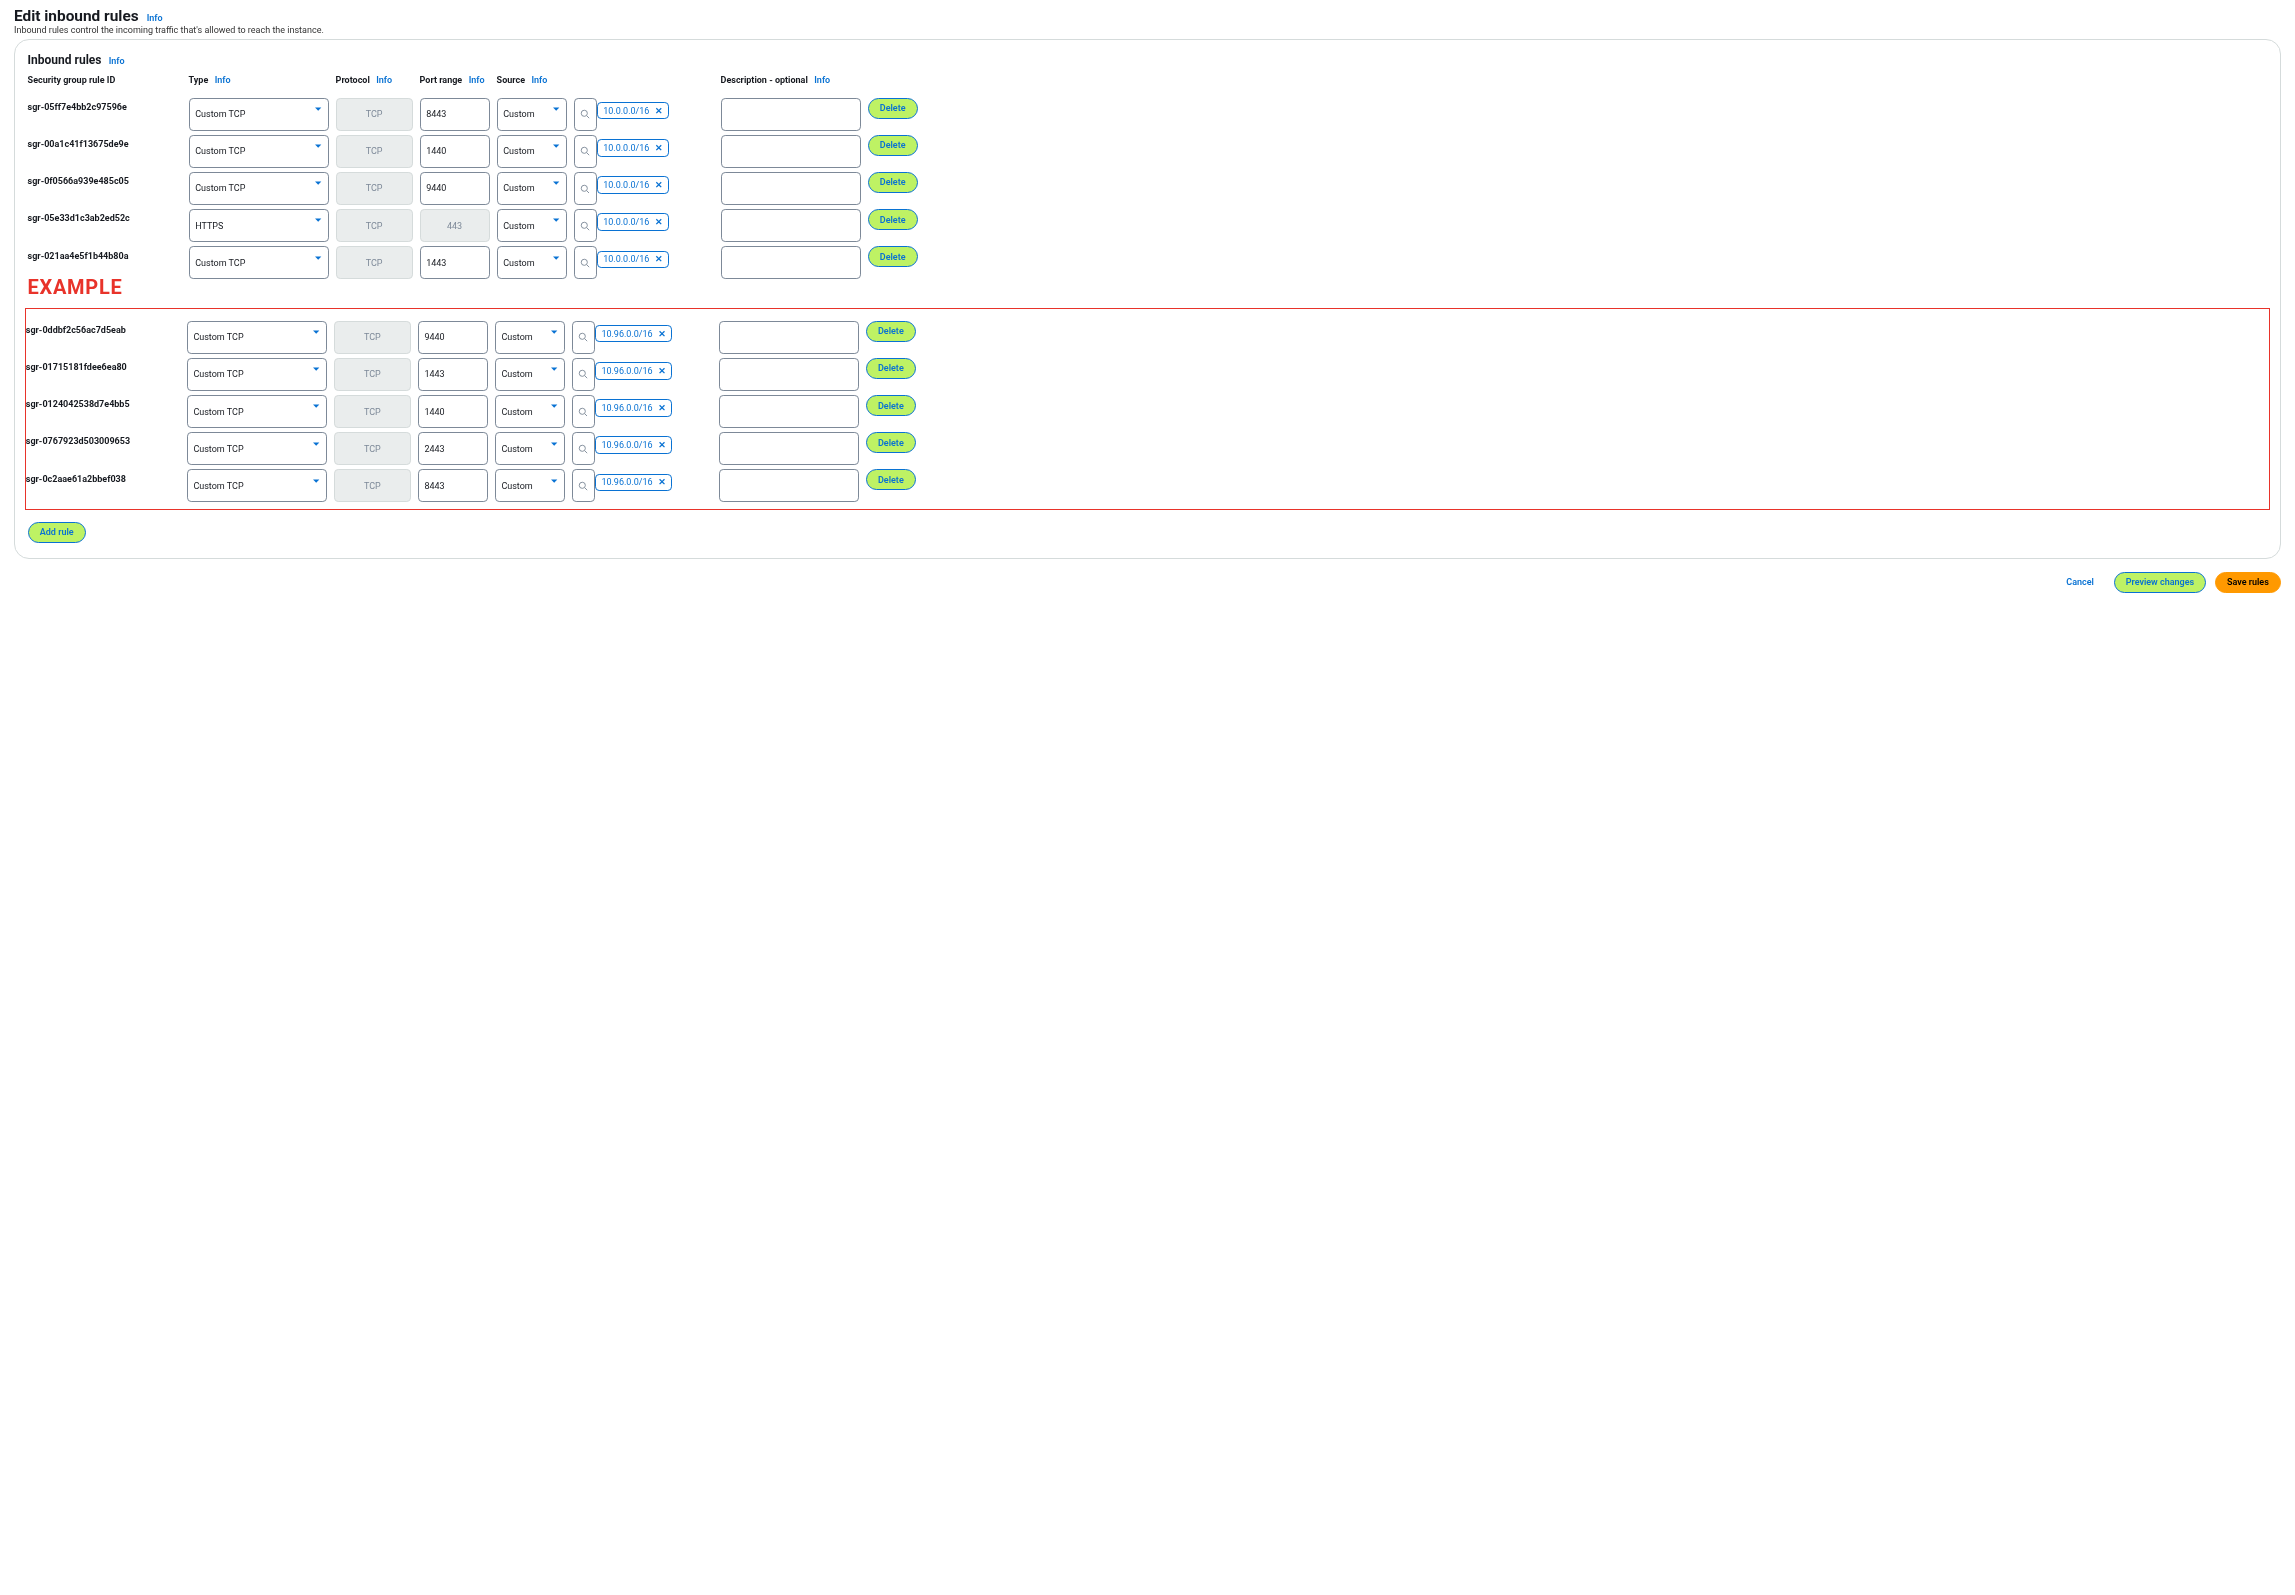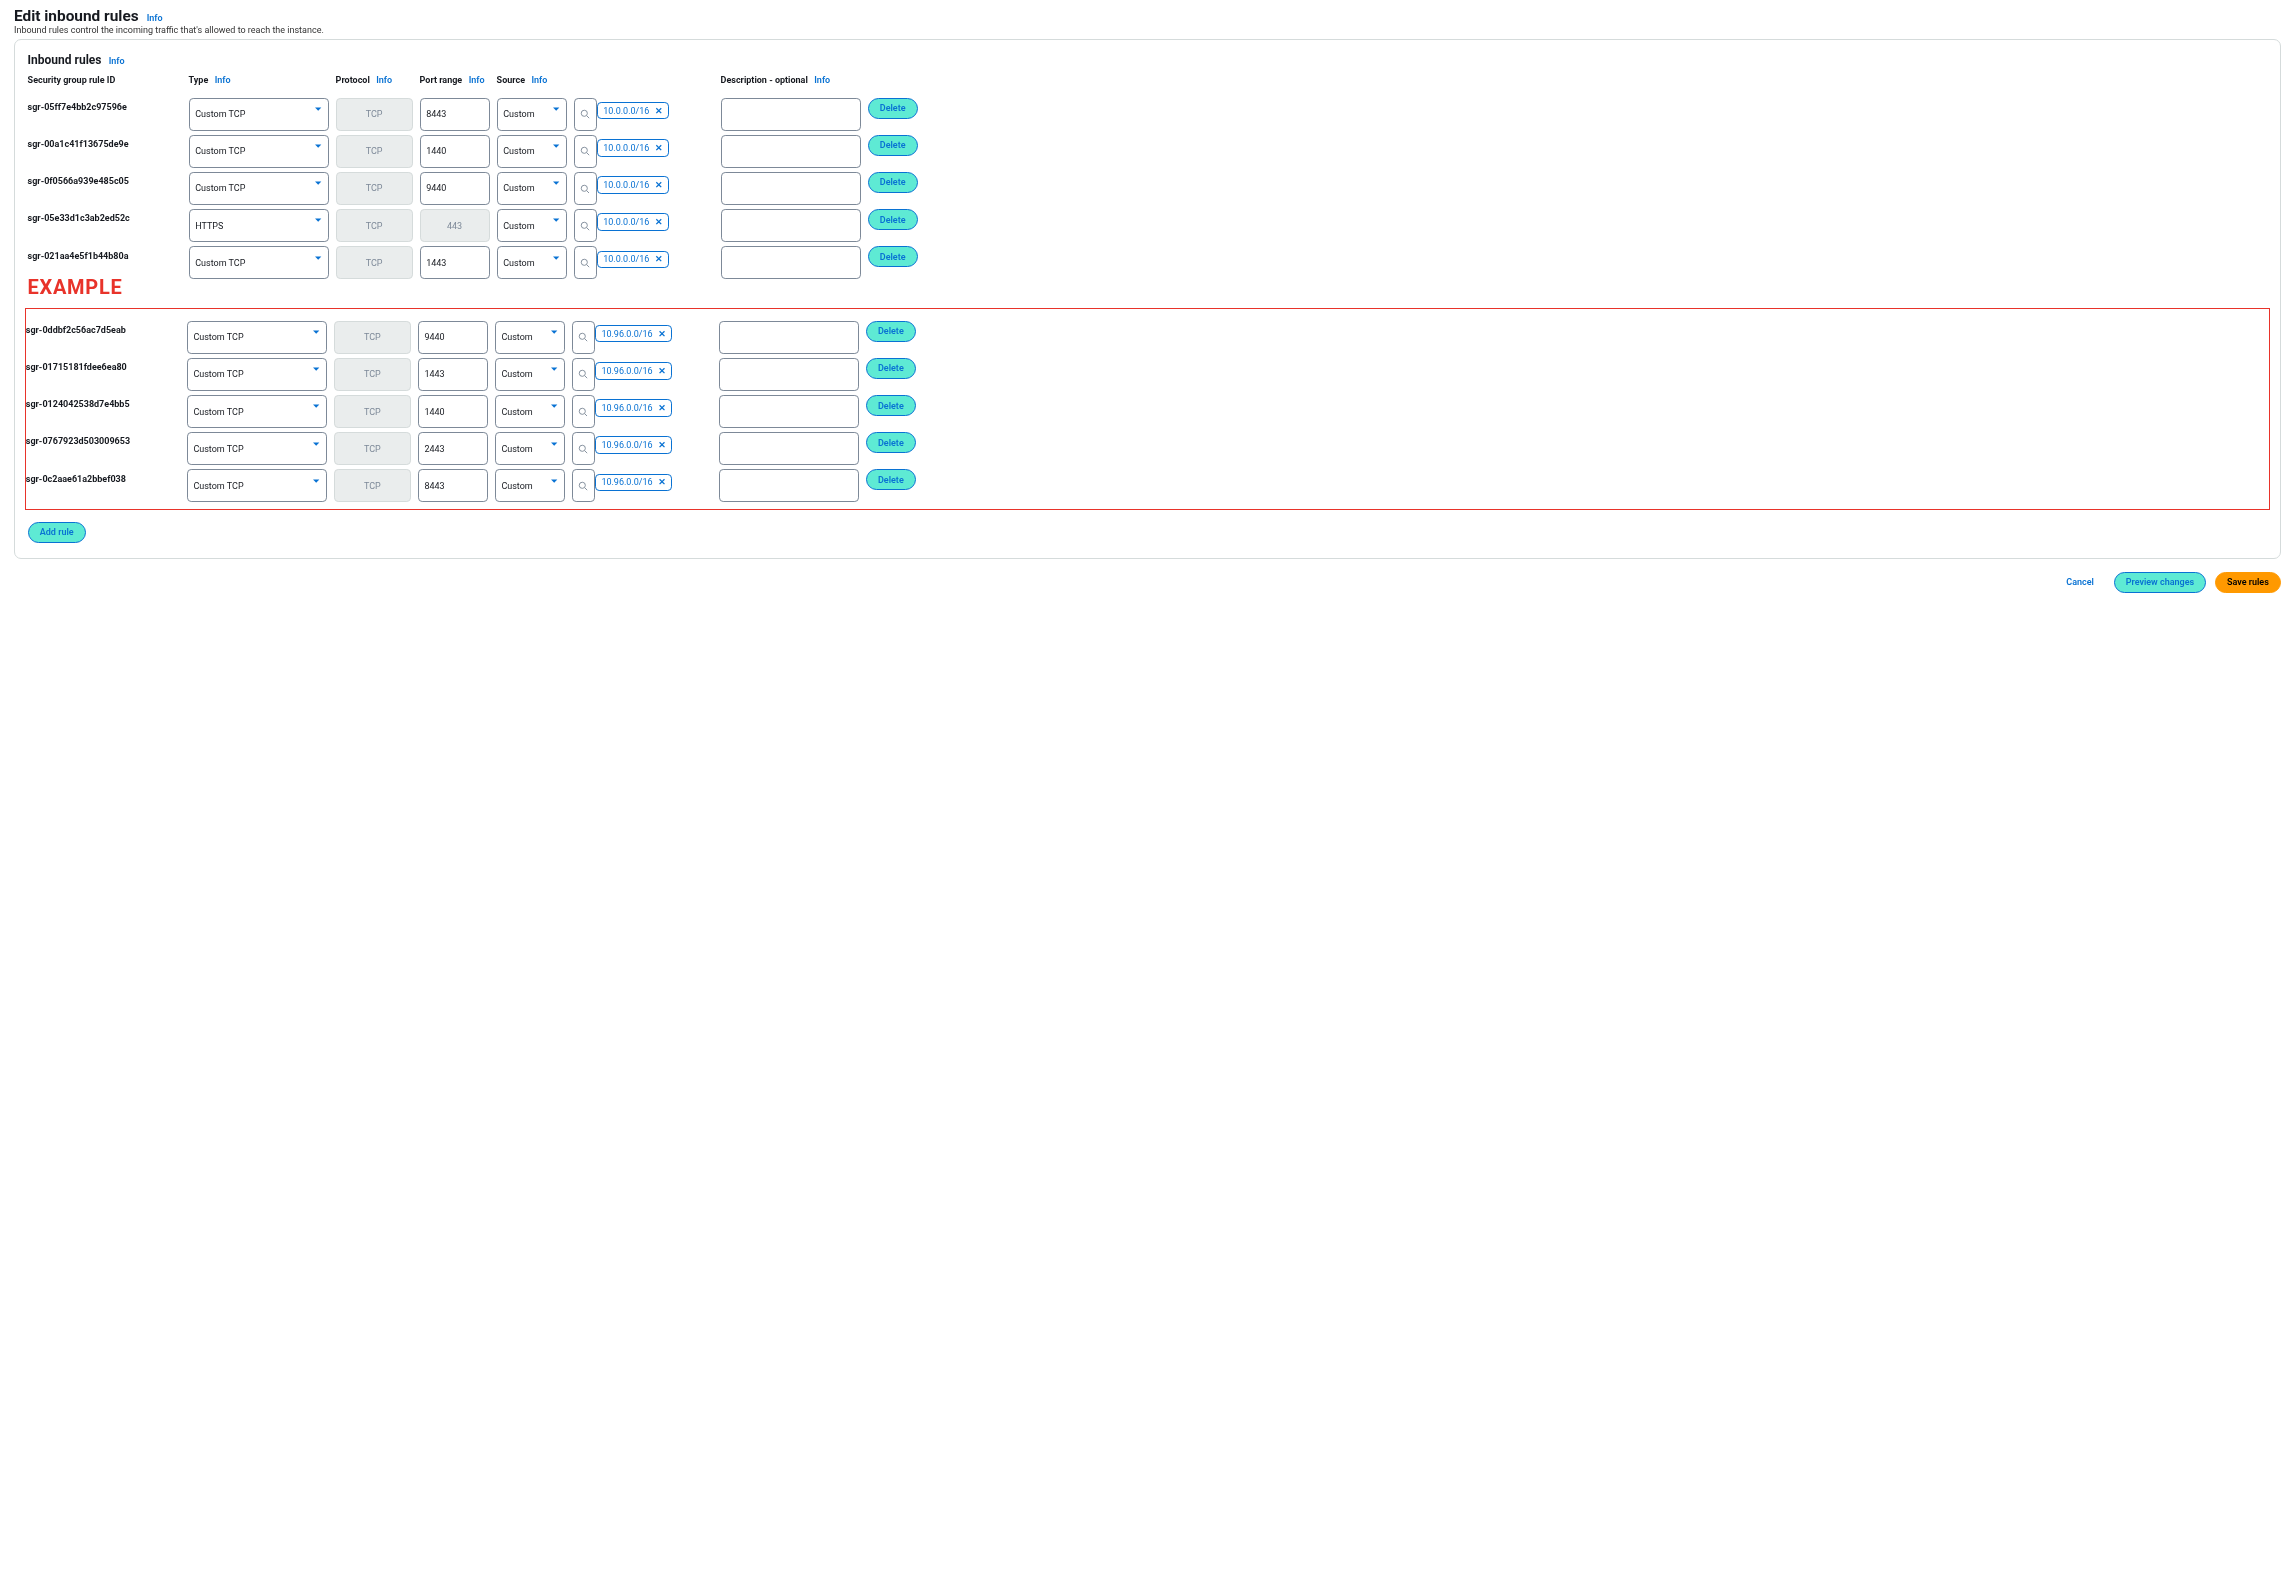--- a/index.html
+++ b/index.html
@@ -1,34 +1,34 @@
 <!DOCTYPE html>
 <html style="font-size:11.2px"><head>
 <meta charset="utf-8">
 <style>
   * { box-sizing: border-box; font-family: -apple-system, BlinkMacSystemFont, "Segoe UI", Roboto, Arial, sans-serif; }
   body { margin: 0; padding: 7px 14px 14px 14px; background: #fff; color: #16191f; font-size: 9.8px; }
   .page-title { font-size: 15.4px; font-weight: 700; margin-bottom: 0; }
   .page-subtitle { font-size: 9px; color: #333; margin-bottom: 4px; }
   .info-link { color: #0972d3; font-size: 9px; font-weight: 600; margin-left: 4.2px; cursor: pointer; }
-  .panel { border: 0.7px solid #d5dbdb; border-radius: 7px; padding: 12.6px 12.6px 15.4px 12.6px; margin-bottom: 12.6px; }
+  .panel { border: 0.7px solid #d5dbdb; border-radius: 15px; padding: 12.6px 12.6px 15.4px 12.6px; margin-bottom: 12.6px; }
   .panel-title { font-size: 12px; font-weight: 700; margin-bottom: 8.4px; }
   .cols { display: grid; grid-template-columns: 154px 140px 77px 70px 70px 140px 140px 56px; gap: 7px; align-items: start; margin-bottom: 8.4px; }
   .colhdr { font-size: 9px; font-weight: 700; }
   .rule-row { display: grid; grid-template-columns: 154px 140px 77px 70px 70px 140px 140px 56px; gap: 7px; align-items: start; padding-top: 4.2px; }
   .sgid { font-size: 9px; padding-top: 4.2px; font-weight: bold; }
   .fake-select, .fake-input { height: 33px; border: 0.7px solid #7d8998; border-radius: 4.2px; background: #fff; display: flex; align-items: center; padding: 0 5.6px; font-size: 9px; position: relative; }
   .fake-select.disabled, .fake-input.disabled { background: #eaeded; border-color: #d5dbdb; color: #7d8998; justify-content: center; }
   .caret { position: absolute; right: 5.6px; top: 6.3px; color: #0972d3; }
   .caret svg { width: 8.4px; height: 8.4px; }
   .search-icon { color: #7d8998; display: inline-flex; }
   .search-icon svg { width: 9.8px; height: 9.8px; }
   .tag { display: inline-flex; align-items: center; border: 0.7px solid #0972d3; border-radius: 4.2px; padding: 2.8px 5.6px; font-size: 9px; color: #0972d3; margin-top: 4.2px; background: #fff; }
   .tag .x { margin-left: 5.6px; font-weight: 700; cursor: pointer; }
-  .btn { height: 21px; border: 0.7px solid #0972d3; color: #0972d3; background: #5eead4; border-radius: 11.2px; font-size: 9px; font-weight: 600; padding: 0 11.2px; cursor: pointer; display: inline-flex; align-items: center; justify-content: center; }
+  .btn { height: 21px; border: 0.7px solid #0972d3; color: #0972d3; background: #bef264; border-radius: 11.2px; font-size: 9px; font-weight: 600; padding: 0 11.2px; cursor: pointer; display: inline-flex; align-items: center; justify-content: center; }
   .btn.primary { background: #ff9900; border-color: #ff9900; color: #000; }
   .btn.link { border: none; background: none; color: #0972d3; }
   .footer { display: flex; justify-content: flex-end; gap: 8.4px; }
   .source-cell { display: flex; flex-direction: row; }
   .example-label { color: #e8332a; font-size: 20px; letter-spacing: 0.7px; margin-top: 14px; }
   .highlight-box { border: 1.1px solid #e8332a; padding: 8px 0 7px 0; margin: 9px -2.8px; }
 </style>
 </head>
 <body>
 

